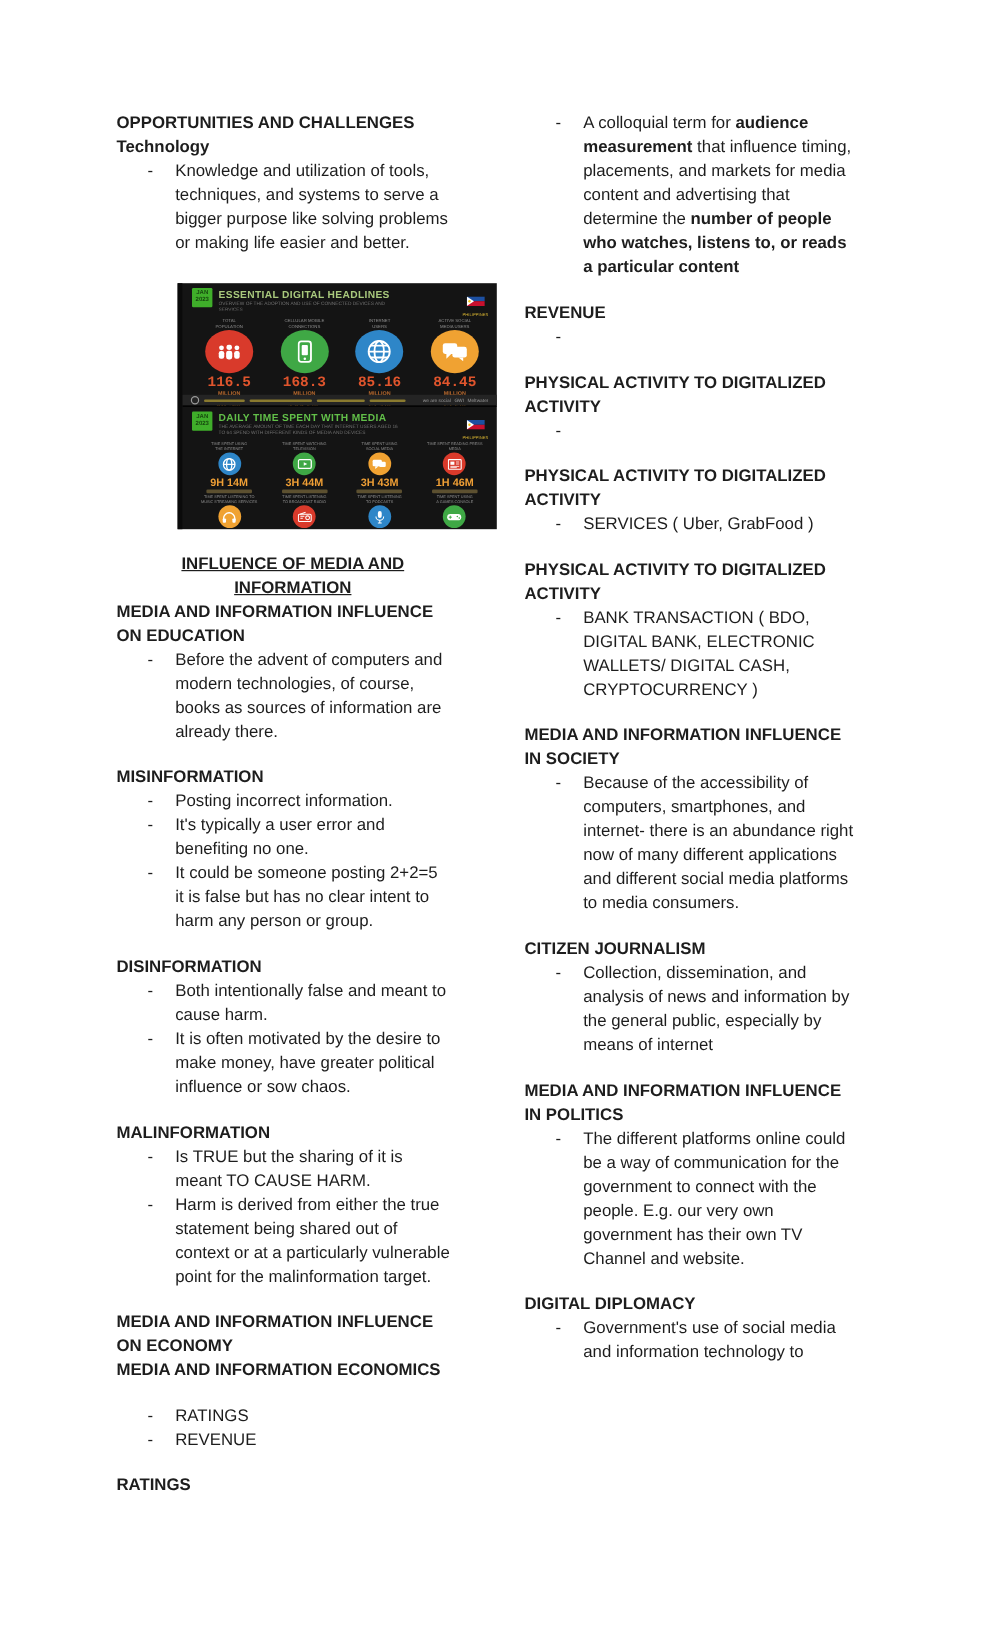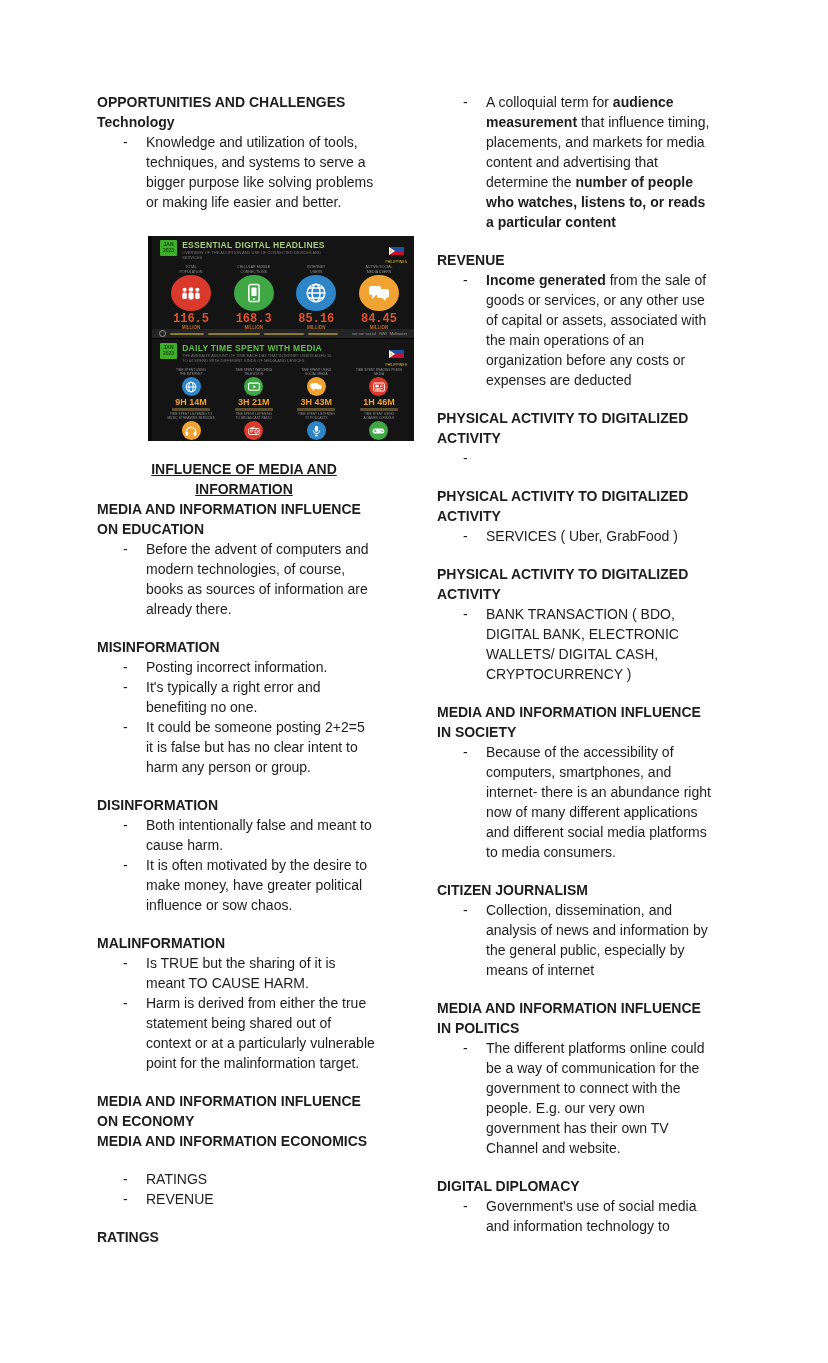--- a/index.html
+++ b/index.html
@@ -213,21 +213,21 @@
         </div>
         <div class="cell">
           <div class="clabel">TIME SPENT WATCHING TELEVISION
 (BROADCAST AND STREAMING)</div>
           <div class="ccircle bg-green">
             <svg width="12" height="10" viewBox="0 0 20 16">
                 <rect x="1" y="1.5" width="18" height="12" rx="2" fill="none" stroke="#fff" stroke-width="1.8"></rect>
                 <path d="M8.5 5l5 2.5-5 2.5z" fill="#fff"></path>
               </svg>
           </div>
-          <div class="ctime">3H 21M</div>
+          <div class="ctime">3H 44M</div>
           <div class="csmudge"></div>
         </div>
         <div class="cell">
           <div class="clabel">TIME SPENT USING
 SOCIAL MEDIA</div>
           <div class="ccircle bg-orange">
             <svg width="12" height="10" viewBox="0 0 22 16" fill="#fff">
                 <rect x="1" y="1" width="14" height="10" rx="2"></rect>
                 <path d="M5 11v4l5-4z"></path>
                 <rect x="11" y="4" width="10" height="8" rx="2"></rect>
@@ -320,21 +320,21 @@
   </div>
 
   <div class="sp"></div>
   <div class="hd">MISINFORMATION</div>
   <div class="b">
     <span class="dash">-</span>
     <div class="btx">Posting incorrect information.</div>
   </div>
   <div class="b">
     <span class="dash">-</span>
-    <div class="btx">It's typically a right error and
+    <div class="btx">It's typically a user error and
 benefiting no one.</div>
   </div>
   <div class="b">
     <span class="dash">-</span>
     <div class="btx">It could be someone posting 2+2=5
 it is false but has no clear intent to
 harm any person or group.</div>
   </div>
 
   <div class="sp"></div>
@@ -394,26 +394,20 @@
 content and advertising that
 determine the </span><span class="bold">number of people
 who watches, listens to, or reads
 a particular content</span></div>
   </div>
 
   <div class="sp"></div>
   <div class="hd">REVENUE</div>
   <div class="b">
     <span class="dash">-</span>
-    <div class="btx"><span class="bold">Income generated</span><span> from the sale of
-goods or services, or any other use
-of capital or assets, associated with
-the main operations of an
-organization before any costs or
-expenses are deducted</span></div>
   </div>
 
   <div class="sp"></div>
   <div class="hd">PHYSICAL ACTIVITY TO DIGITALIZED
 ACTIVITY</div>
   <div class="b">
     <span class="dash">-</span>
   </div>
 
   <div class="sp"></div>

